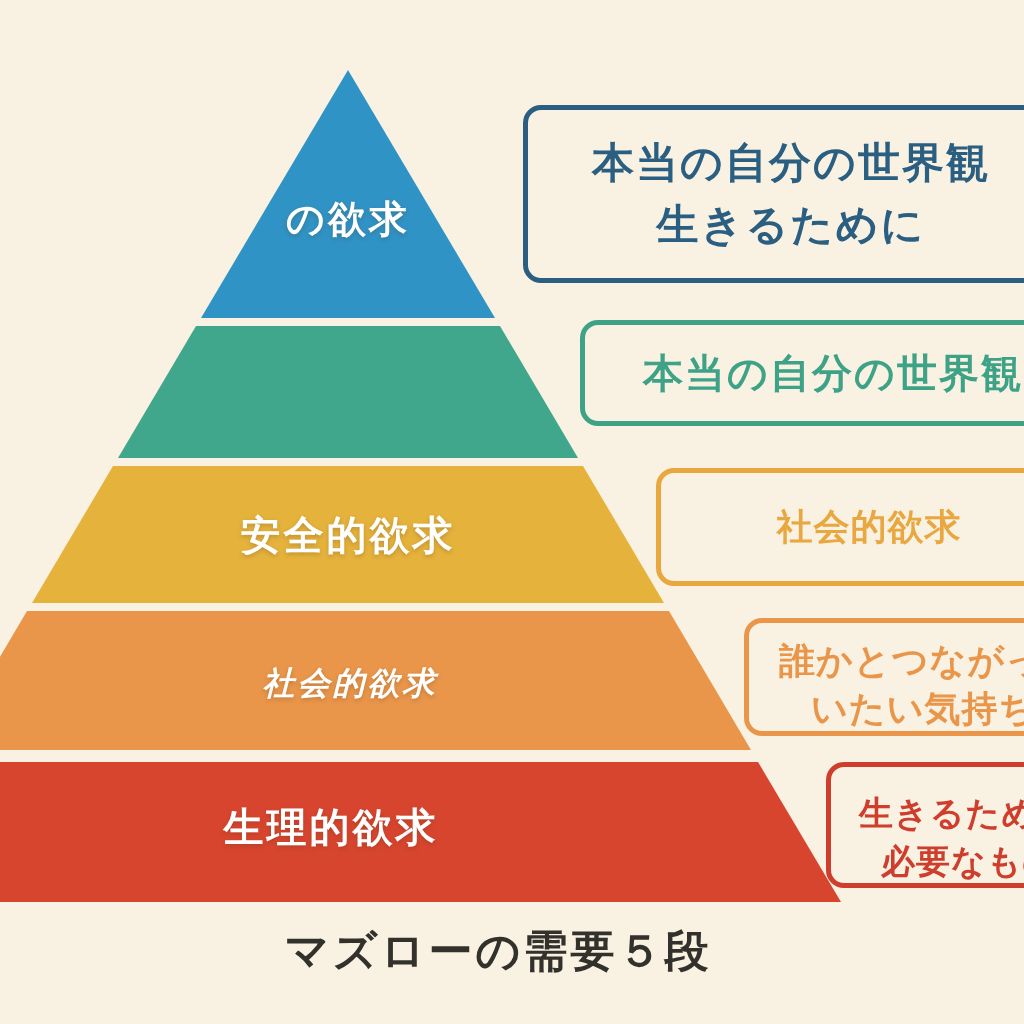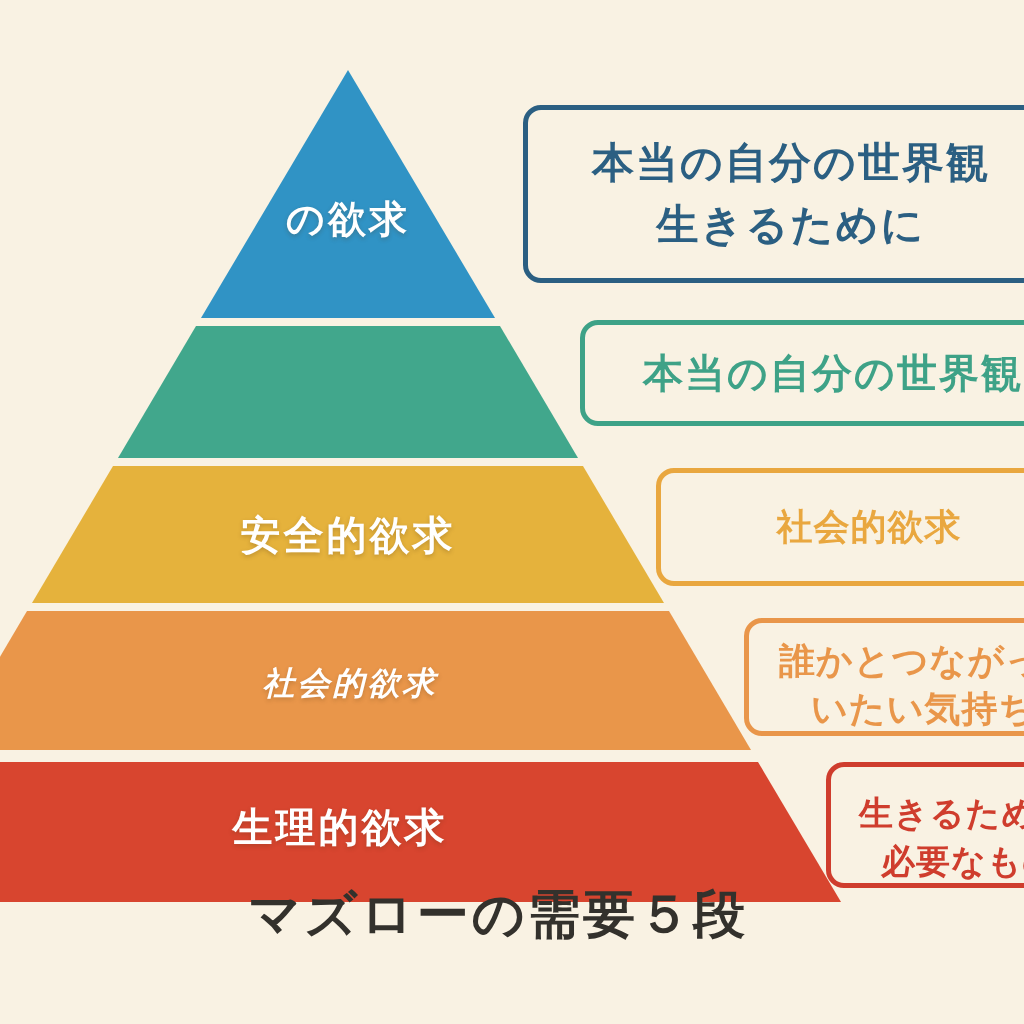--- a/index.html
+++ b/index.html
@@ -32,21 +32,21 @@
     text-align: center;
     white-space: nowrap;
     letter-spacing: 3px;
     text-shadow: 0 2px 4px rgba(80, 50, 20, 0.25);
   }
   .tier-label .line { display: block; }
   #label-1 { left: 348px; top: 196px; transform: translateX(-50%); font-size: 38px; line-height: 46px; }
   #label-2 { left: 348px; top: 364px; transform: translateX(-50%); font-size: 40px; line-height: 48px; }
   #label-3 { left: 348px; top: 511px; transform: translateX(-50%); font-size: 40px; line-height: 48px; text-align: right; }
   #label-4 { left: 350px; top: 659px; transform: translateX(-50%); font-size: 32px; line-height: 48px; font-style: italic; }
-  #label-5 { left: 340px; top: 803px; transform: translateX(-50%); font-size: 40px; line-height: 48px; }
+  #label-5 { left: 331px; top: 803px; transform: translateX(-50%); font-size: 40px; line-height: 48px; }
 
   .callout {
     position: absolute;
     box-sizing: border-box;
     border: 5px solid;
     border-radius: 18px;
     font-weight: bold;
     background: transparent;
   }
   .callout.centered {
@@ -84,23 +84,23 @@
     left: 826px; top: 762px; width: 360px; height: 126px;
     border-color: #CF3D2D; color: #CF3D2D;
     font-size: 34px; letter-spacing: 1px;
   }
   #callout-5 .line-0 { position: absolute; left: 22px; top: 24px; }
   #callout-5 .line-1 { position: absolute; left: 44px; top: 72px; }
 
   .diagram-title {
     position: absolute;
     left: 498px;
-    top: 880px;
+    top: 922px;
     transform: translateX(-50%);
-    font-size: 52px;
+    font-size: 44px;
     font-weight: bold;
     color: #33312C;
     letter-spacing: 3px;
     white-space: nowrap;
   }
 </style>
 </head>
 <body>
 
 <div class="stage">

